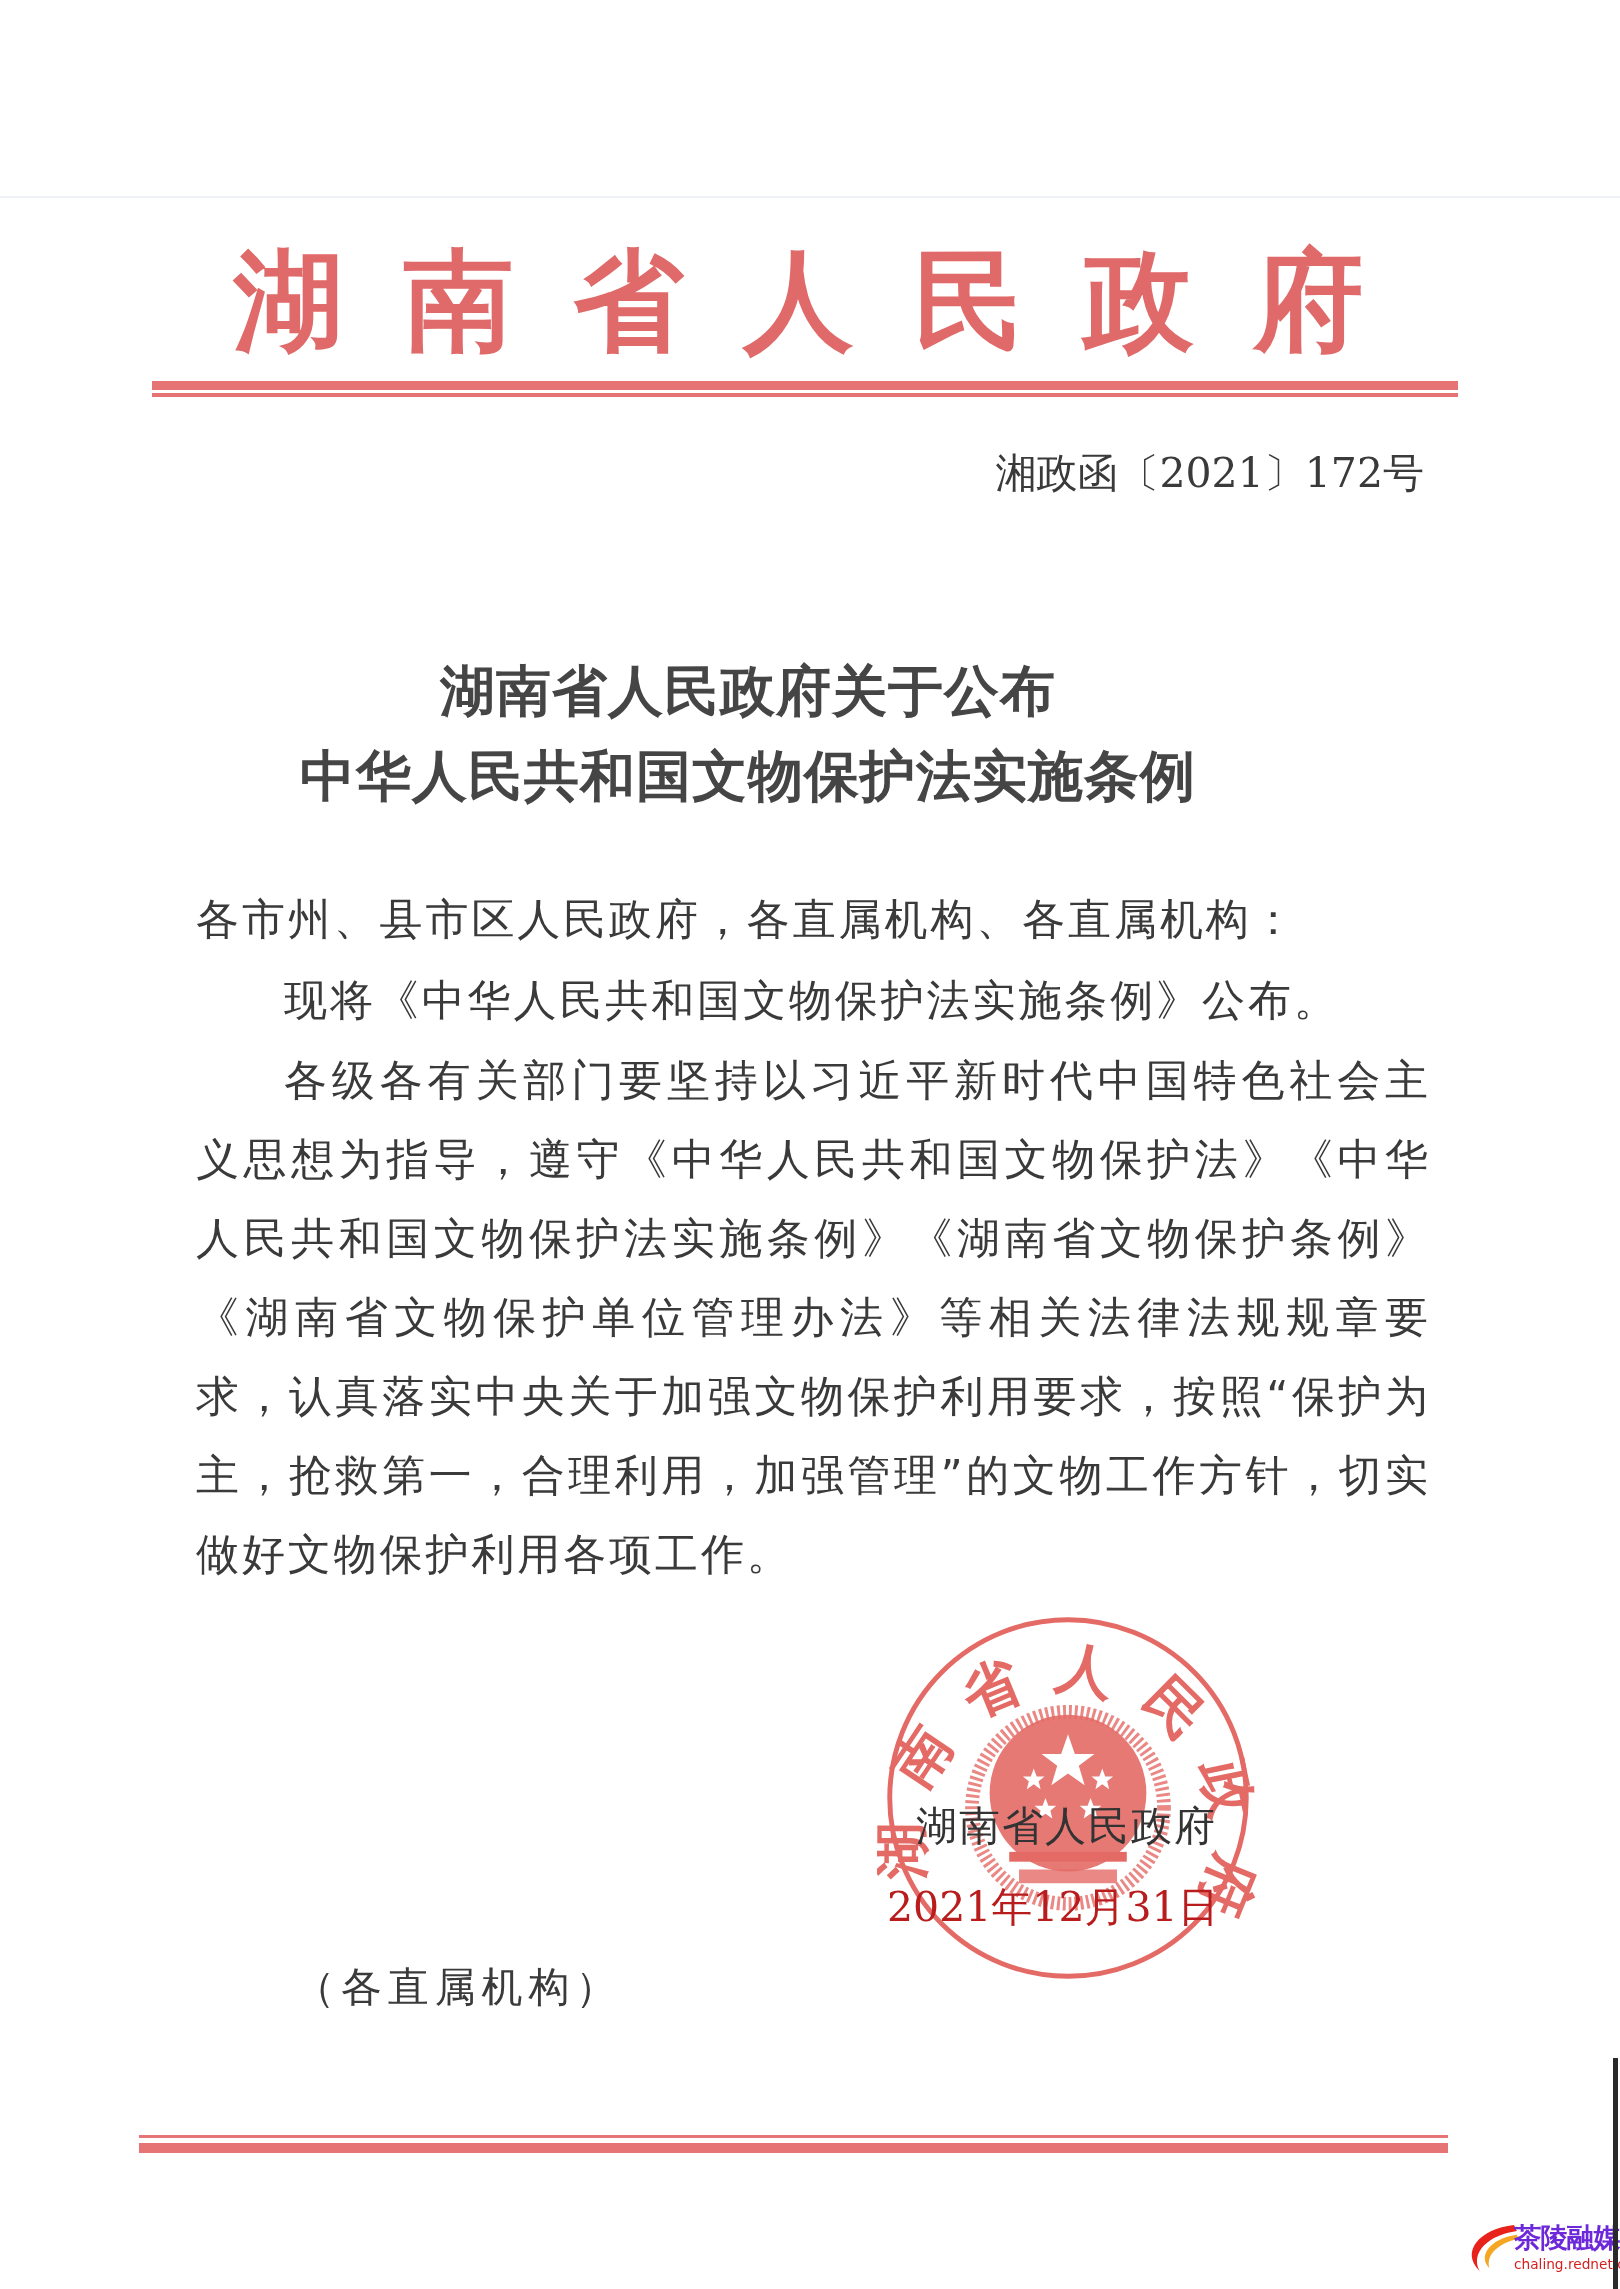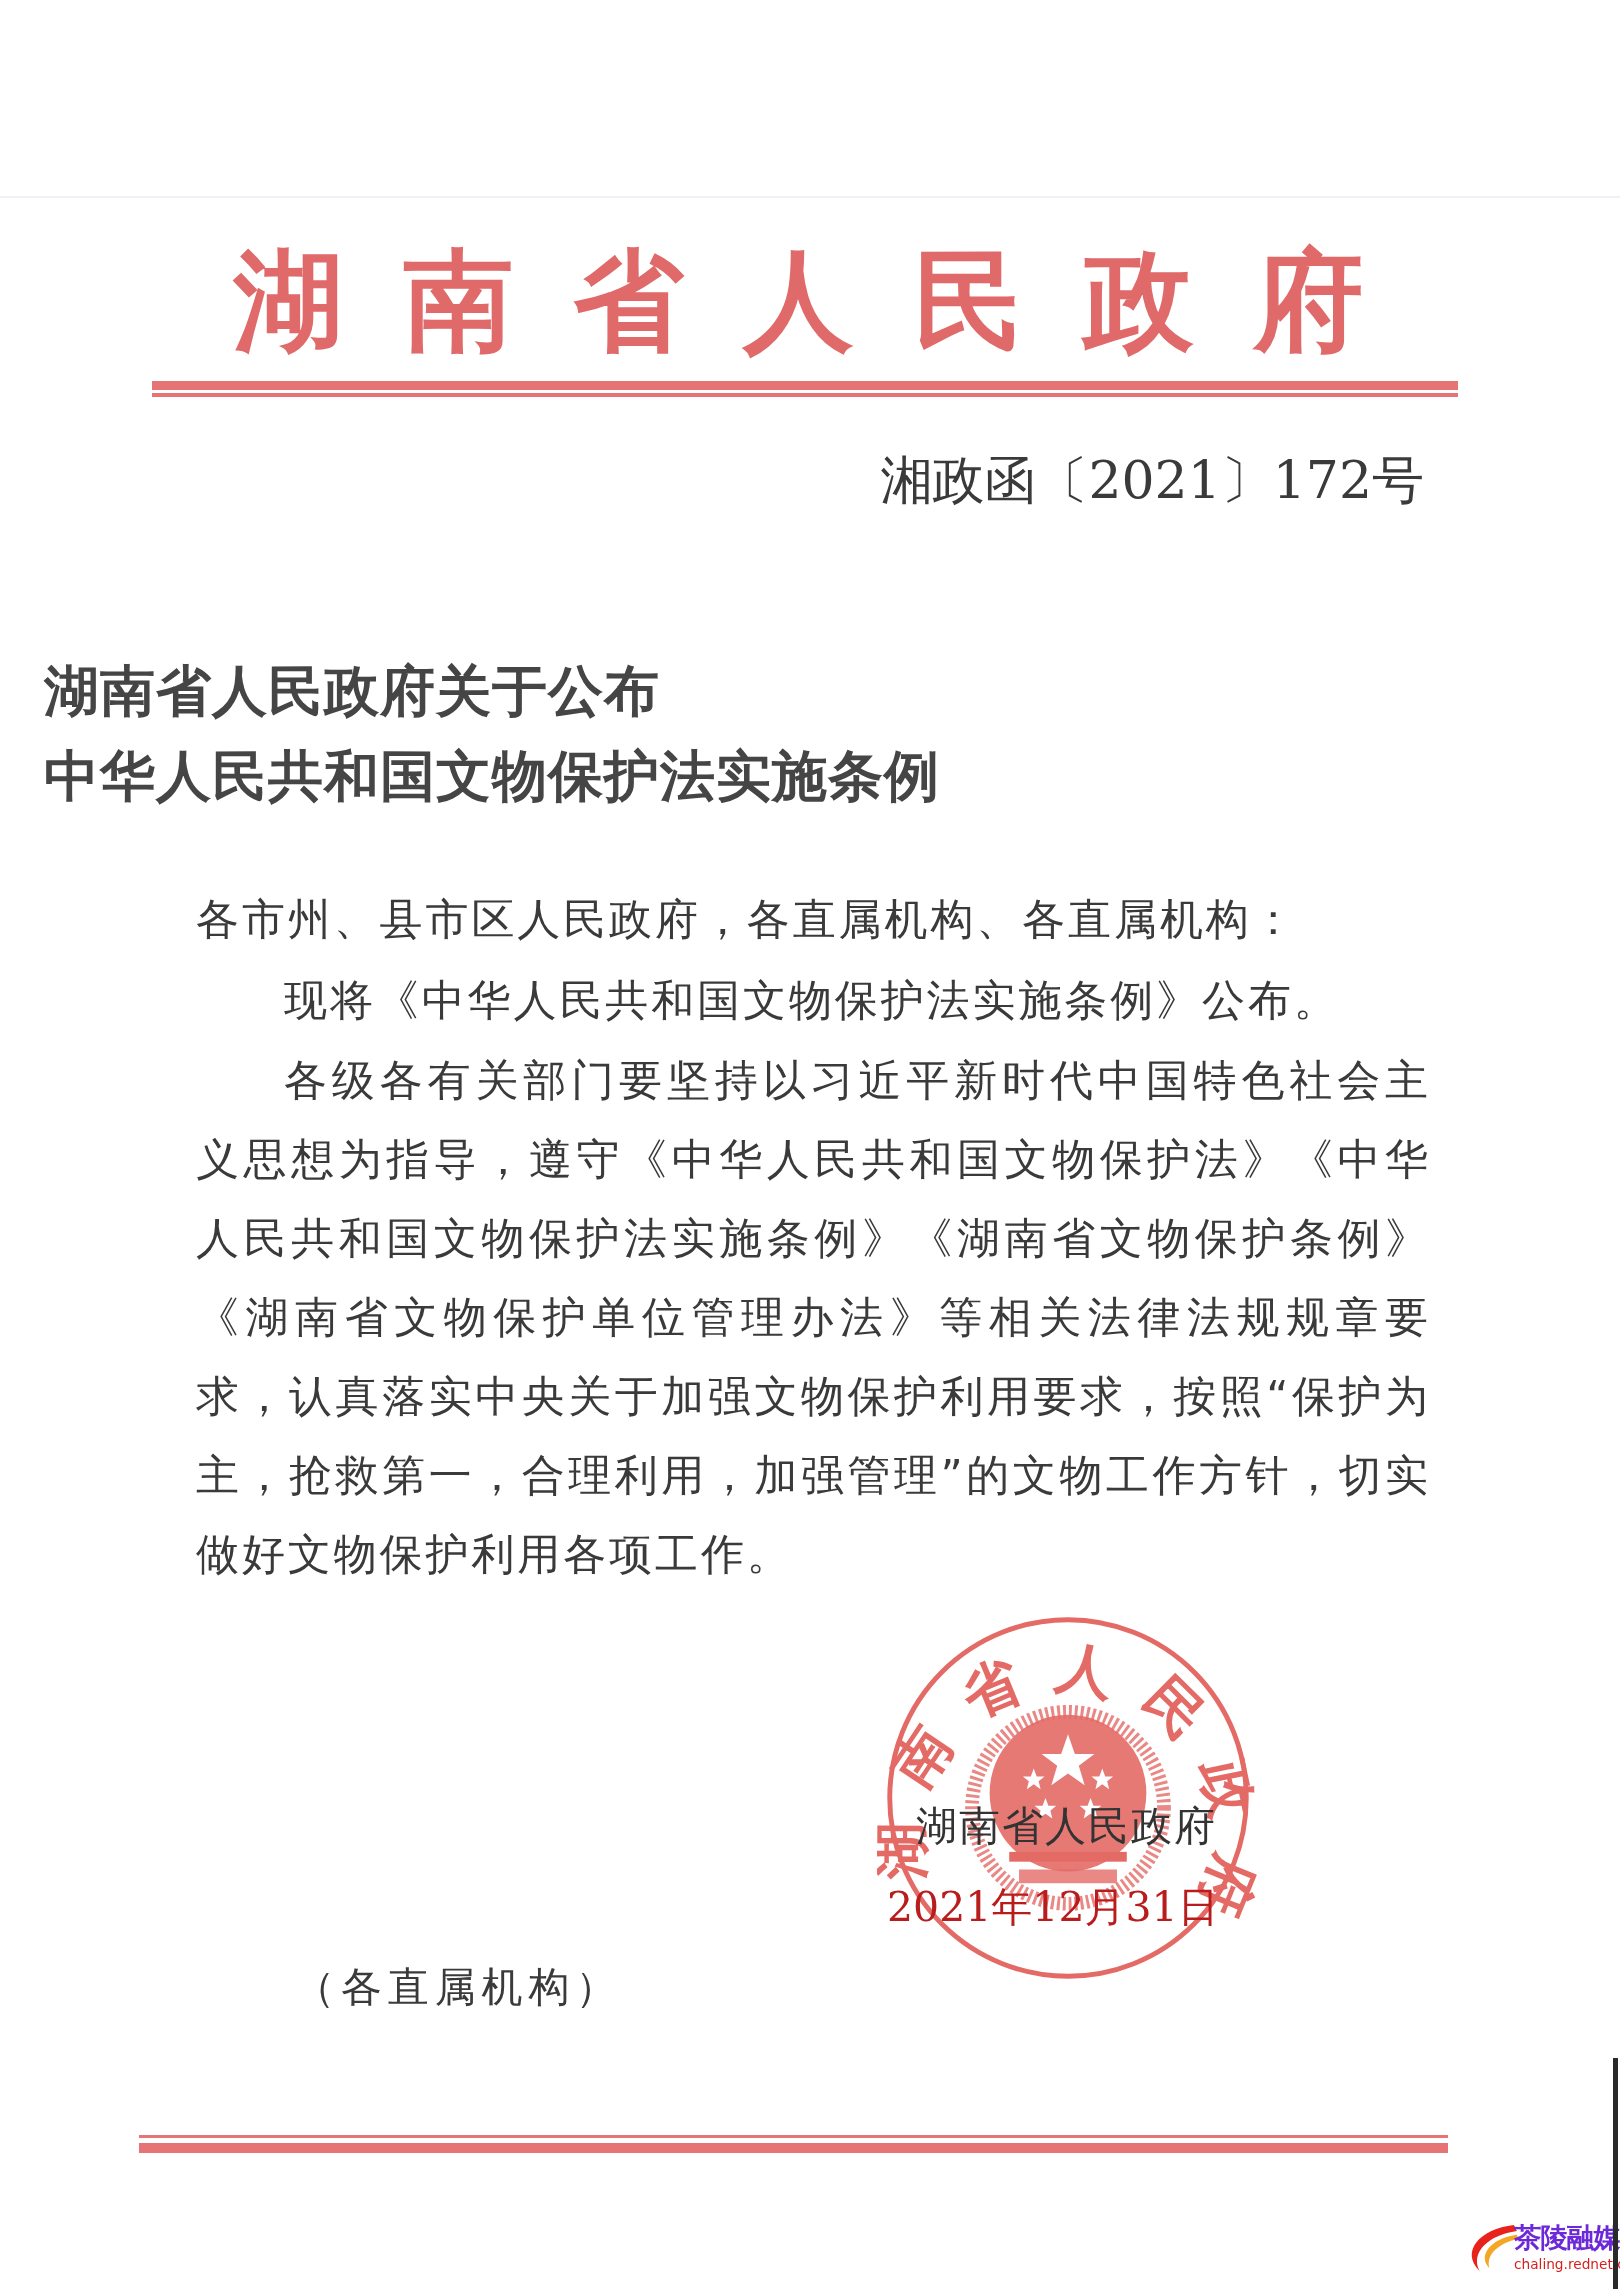--- a/index.html
+++ b/index.html
@@ -21,27 +21,27 @@
   .masthead span { display:block; width:127px; text-align:center; }
 
   .rule-thick { position:absolute; left:152px; width:1306px; background:#e77474; }
   .r1 { top:381px; height:8.8px; }
   .r2 { top:393px; height:3.9px; }
   .r3 { top:2135px; height:2.9px; left:139px; width:1309px; }
   .r4 { top:2143px; height:9.8px; left:139px; width:1309px; }
 
   .docno {
     position:absolute; right:196px; top:446px;
-    font-size:52px; color:#3a3a3a;
+    font-size:41px; color:#3a3a3a;
   }
 
   .title {
-    position:absolute; left:0; width:1496px; 
+    position:absolute; left:0; width:1496px; text-align:center;
     font-family:"DejaVu Sans", sans-serif; font-weight:bold; font-size:55px;
-    color:#454545; letter-spacing:1px;margin-left:44px;
+    color:#454545; letter-spacing:1px;
   }
   .t1 { top:655px; }
   .t2 { top:740px; }
 
   .para {
     position:absolute; left:196px; width:1235px;
     font-family:"DejaVu Sans", sans-serif; font-size:43px; color:#3a3a3a;
     line-height:79px; letter-spacing:2.9px;
   }
   .salutation { top:880px; }

